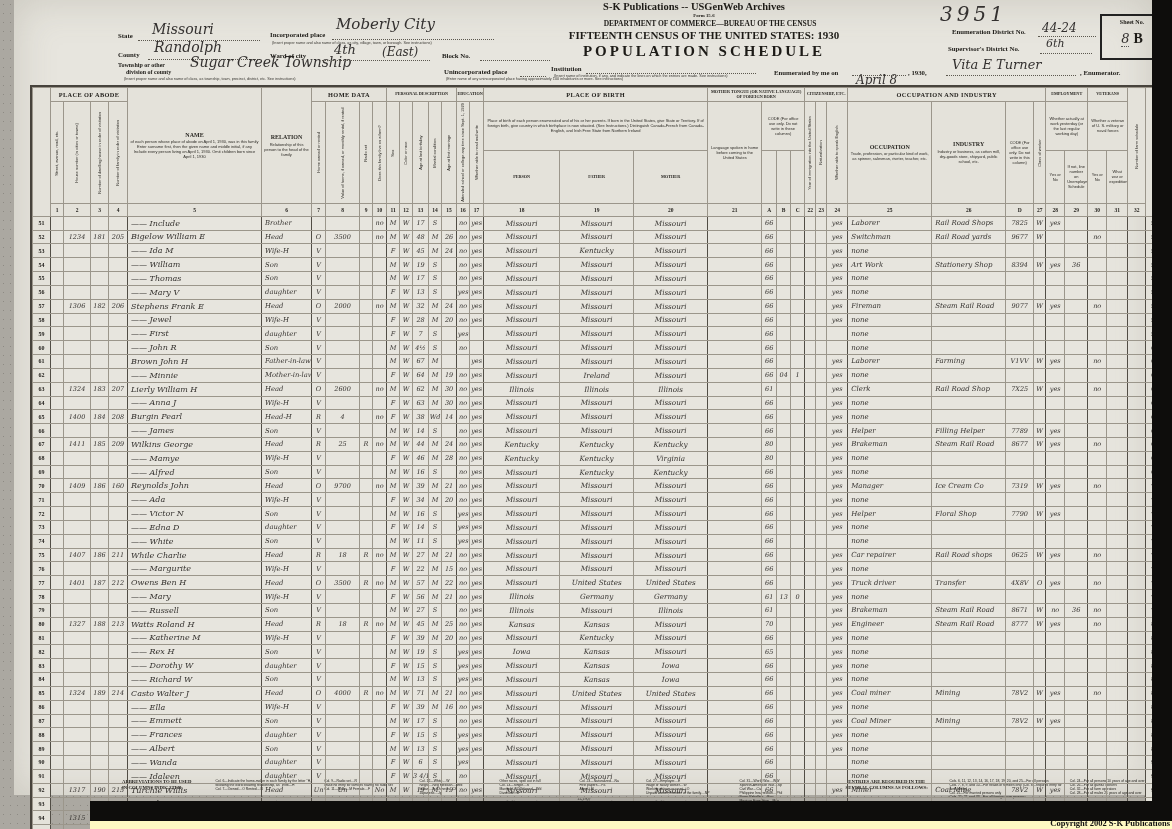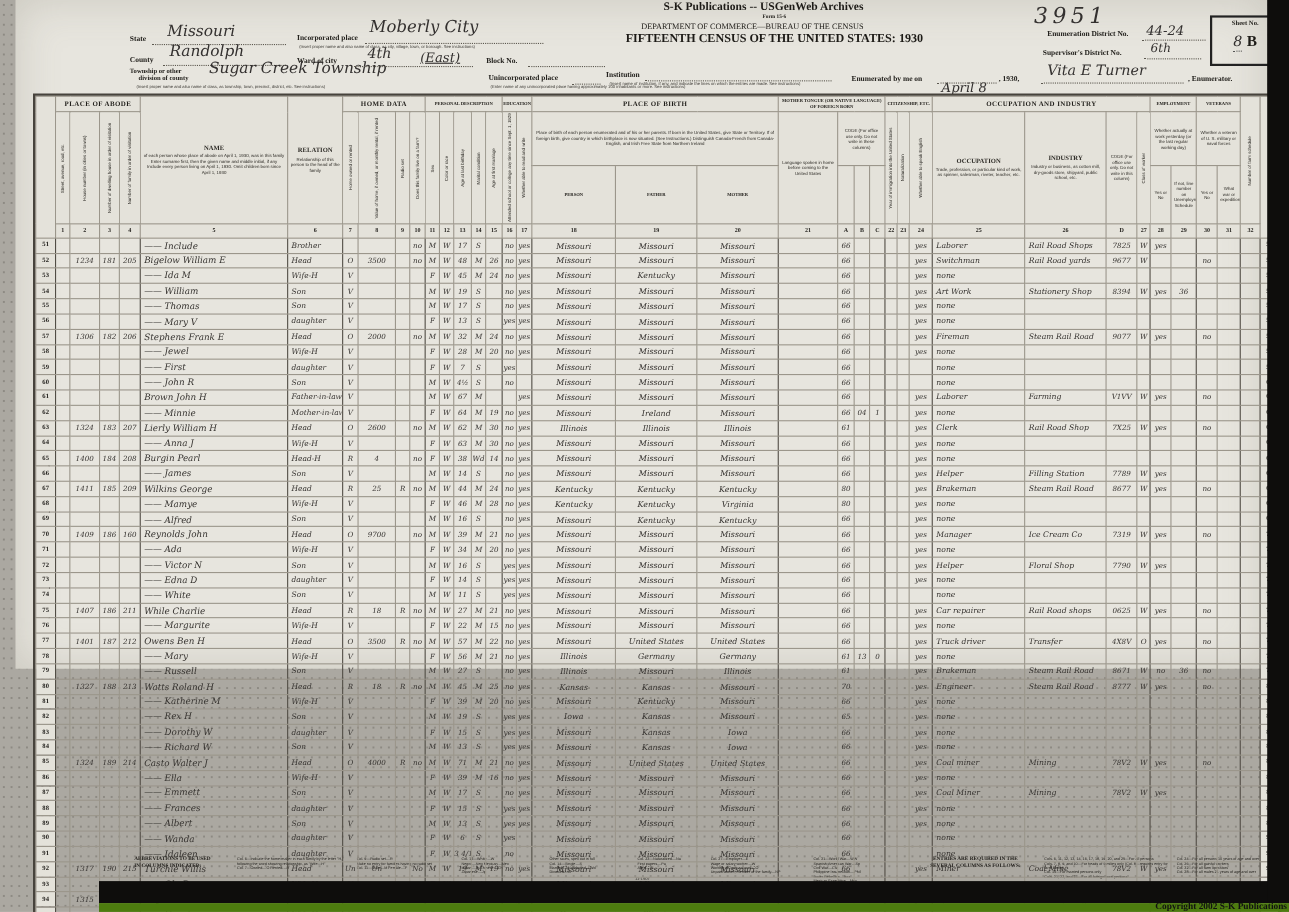--- a/index.html
+++ b/index.html
@@ -4,21 +4,21 @@
 <style>
   html,body{margin:0;padding:0;}
   body{
     width:1172px;height:829px;position:relative;overflow:hidden;
     background-color:#aba8a1;
     background-image:radial-gradient(#8d8a83 0.6px, transparent 0.7px);
     background-size:7px 9px;
     font-family:"Liberation Serif", serif;
   }
   .sheet{
-    position:absolute;left:14px;top:0;width:1138px;height:608px;
+    position:absolute;left:14px;top:0;width:1138px;height:795px;
     background:#e7e5de;
     box-shadow:inset 0 0 40px rgba(120,115,100,.25);
   }
   
   .abs{position:absolute;}
   .ctr{text-align:center;}
   .print{color:#1d1b17;}
   .tiny{font-family:"Liberation Sans",sans-serif;font-size:3.8px;color:#3a3833;}
   .lbl{font-size:6.8px;font-weight:bold;color:#24221e;}
   .hwrit{font-family:"DejaVu Serif",serif;font-style:italic;color:#33302f;}
@@ -41,55 +41,56 @@
   td.name{font-size:8px;}
   td.rel{font-size:6.8px;}
   td.pobP,td.pobF,td.pobM{font-size:7.2px;}
   td.occ,td.ind{font-size:7px;}
   td.lf{text-align:left;padding-left:3px;}
   .sec{border-right:1px solid #514d45 !important;}
   tr{page-break-inside:avoid;}
   
   .blackband{position:absolute;left:90px;top:801px;width:1082px;height:20px;background:#0e0d0c;}
   .rightband{position:absolute;left:1152px;top:0;width:20px;height:821px;background:#0e0d0c;}
-  .botstrip{position:absolute;left:90px;top:821px;width:1082px;height:8px;background:#4d7c0f;}
+  .botstrip{position:absolute;left:90px;top:821px;width:1082px;height:8px;background:#fef9c3;}
   .copyright{position:absolute;right:2px;top:-3px;font-size:8.5px;font-weight:bold;font-family:"Liberation Serif",serif;color:#111;}
   .abbr{position:absolute;left:108px;top:779px;width:1040px;height:20px;display:flex;gap:5px;align-items:flex-start;}
   .abbr .col{font-family:"Liberation Sans",sans-serif;font-size:3.4px;line-height:1.2;color:#23211d;white-space:pre-line;}
   .abbr .hd{font-family:"Liberation Serif",serif;font-size:4.8px;font-weight:bold;line-height:1.15;white-space:pre-line;}
   .streetscript{position:absolute;font-family:"DejaVu Serif",serif;font-style:italic;color:#44403c;writing-mode:vertical-rl;transform:rotate(180deg);font-size:8px;letter-spacing:2px;}
 </style>
 </head>
 <body>
 
 <div class="sheet">
 
   <div class="abs ctr print" style="left:400px;top:1px;width:560px;font-size:10.5px;font-weight:bold;">S-K Publications -- USGenWeb Archives</div>
   <div class="abs ctr print" style="left:430px;top:13px;width:520px;font-size:4.8px;font-weight:bold;">Form 15-6</div>
-  <div class="abs ctr print" style="left:410px;top:19px;width:520px;font-size:7.5px;font-weight:normal;">DEPARTMENT OF COMMERCE—BUREAU OF THE CENSUS</div>
+  <div class="abs ctr print" style="left:436px;top:19px;width:520px;font-size:7.5px;font-weight:bold;">DEPARTMENT OF COMMERCE—BUREAU OF THE CENSUS</div>
   <div class="abs ctr print" style="left:430px;top:29px;width:520px;font-size:11px;font-weight:bold;">FIFTEENTH CENSUS OF THE UNITED STATES:  1930</div>
+  <div class="abs ctr print" style="left:430px;top:43px;width:520px;font-size:15px;font-weight:bold;letter-spacing:3px;">POPULATION SCHEDULE</div>
 
   <div class="abs lbl" style="left:104px;top:32px;">State</div>
   <div class="abs hwrit" style="left:138px;top:21px;font-size:14px;">Missouri</div>
   <div class="abs dots" style="left:124px;top:39px;width:122px;"></div>
   <div class="abs lbl" style="left:104px;top:51px;">County</div>
   <div class="abs hwrit" style="left:140px;top:39px;font-size:14px;">Randolph</div>
   <div class="abs dots" style="left:134px;top:58px;width:112px;"></div>
   <div class="abs lbl" style="left:104px;top:62px;font-size:6px;">Township or other</div>
   <div class="abs lbl" style="left:112px;top:69px;font-size:6px;">division of county</div>
   <div class="abs hwrit" style="left:176px;top:54px;font-size:14px;">Sugar Creek Township</div>
   <div class="abs tiny" style="left:110px;top:77px;width:220px;">(Insert proper name and also name of class, as township, town, precinct, district, etc.   See instructions)</div>
 
   <div class="abs lbl" style="left:256px;top:31px;">Incorporated place</div>
   <div class="abs hwrit" style="left:322px;top:15px;font-size:15px;">Moberly City</div>
   <div class="abs dots" style="left:318px;top:38px;width:162px;"></div>
   <div class="abs tiny" style="left:258px;top:41px;width:225px;">(Insert proper name and also name of class, as city, village, town, or borough.   See instructions)</div>
   <div class="abs lbl" style="left:256px;top:52px;">Ward of city</div>
   <div class="abs hwrit" style="left:320px;top:42px;font-size:13px;">4th</div>
-  <div class="abs hwrit" style="left:368px;top:45px;font-size:12px;text-decoration:underline;">(East)</div>
+  <div class="abs hwrit" style="left:368px;top:45px;font-size:12px;">(East)</div>
   <div class="abs dots" style="left:308px;top:59px;width:108px;"></div>
   <div class="abs lbl" style="left:428px;top:52px;">Block No.</div>
   <div class="abs dots" style="left:466px;top:59px;width:70px;"></div>
 
   <div class="abs lbl" style="left:430px;top:68px;">Unincorporated place</div>
   <div class="abs dots" style="left:506px;top:75px;width:26px;"></div>
   <div class="abs tiny" style="left:432px;top:77px;width:260px;">(Enter name of any unincorporated place having approximately 100 inhabitants or more.   See instructions)</div>
   <div class="abs lbl" style="left:537px;top:65px;">Institution</div>
   <div class="abs dots" style="left:572px;top:72px;width:170px;"></div>
   <div class="abs tiny" style="left:540px;top:74px;width:210px;">(Insert name of institution, if any, and indicate the lines on which the entries are made.   See instructions)</div>
@@ -939,21 +940,21 @@
           <td class="hw pobF">Missouri</td>
           <td class="hw pobM sec">Missouri</td>
           <td class="hw lang"></td>
           <td class="hw cA">66</td>
           <td class="hw cB"></td>
           <td class="hw cC sec"></td>
           <td class="hw yim"></td>
           <td class="hw nat"></td>
           <td class="hw spk sec">yes</td>
           <td class="hw occ lf">Helper</td>
-          <td class="hw ind lf">Filling Station</td>
+          <td class="hw ind lf">Filling Helper</td>
           <td class="hw cD">7789</td>
           <td class="hw cls sec">W</td>
           <td class="hw w28">yes</td>
           <td class="hw w29 sec"></td>
           <td class="hw v30"></td>
           <td class="hw v31 sec"></td>
           <td class="hw fs sec"></td>
           <td class="ln sec">66</td>
         </tr>
         <tr>

